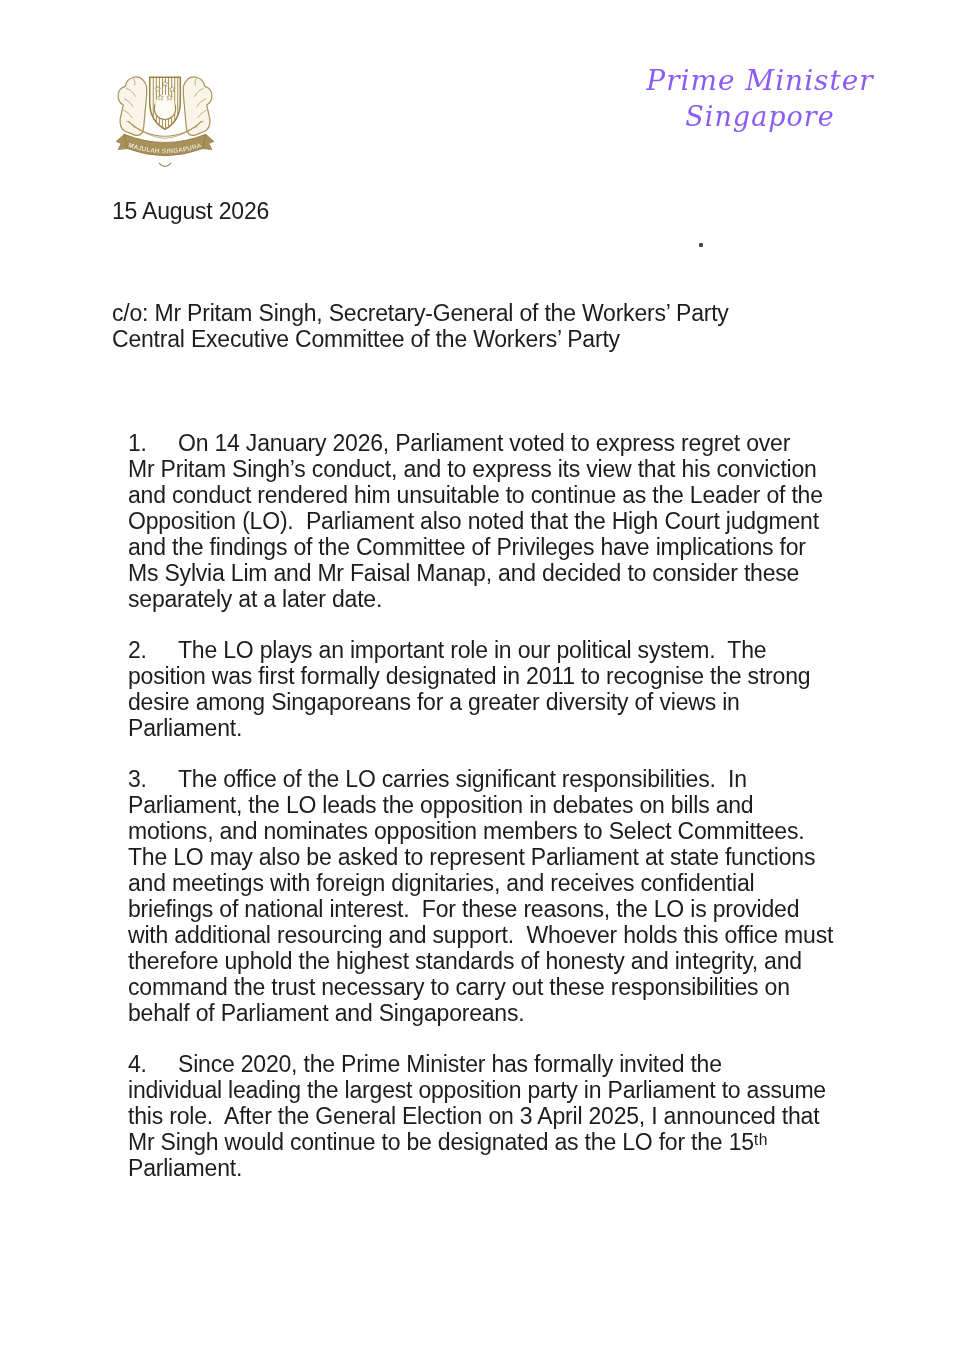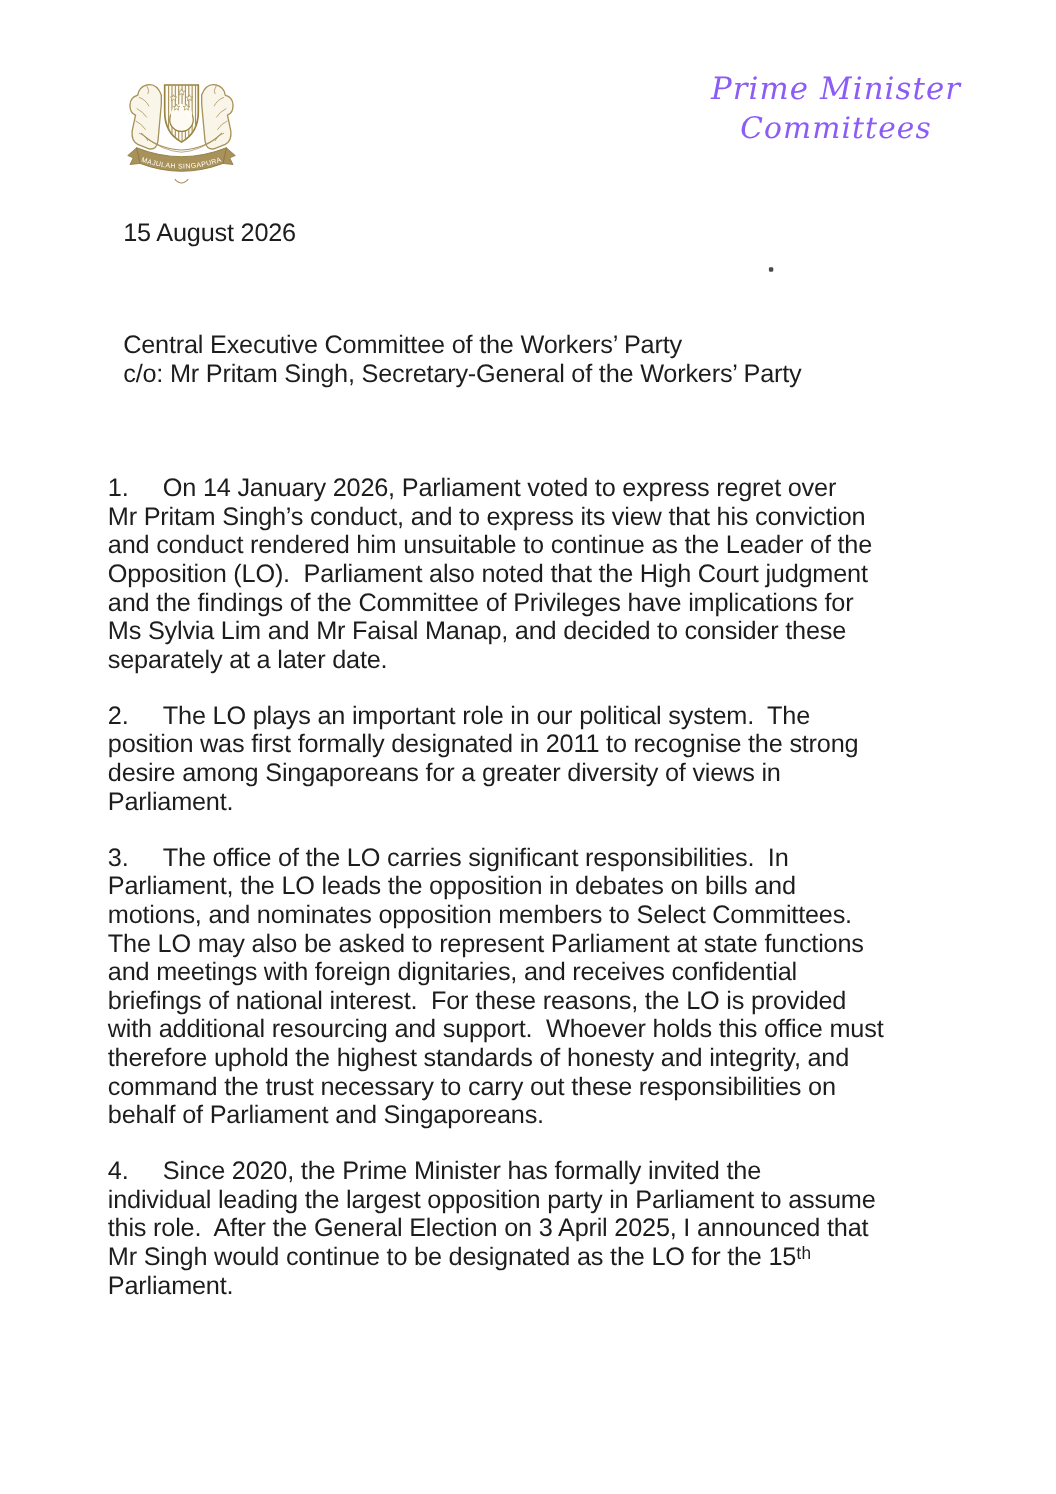--- a/index.html
+++ b/index.html
@@ -55,21 +55,21 @@
   .recipient-block {
     position: absolute;
     left: 112px;
     top: 300px;
     font-size: 23px;
     letter-spacing: -0.2px;
     line-height: 26px;
   }
   .letter-body {
     position: absolute;
-    left: 98px;
+    left: 128px;
     top: 430px;
     width: 800px;
     font-size: 23px;
     letter-spacing: -0.2px;
     line-height: 26px;
   }
   .paragraph { margin: 0 0 25px 0; }
   .para-num {
     display: inline-block;
     width: 50px;
@@ -149,30 +149,30 @@
       <path d="M90,69 L98,76 L93,78 L96,84 L87,83 Z" fill="#a8925a" stroke="#8d7a40" stroke-width="0.7"></path>
       <path d="M10,69 Q50,85 90,69 L87,83 Q50,97 13,83 Z" fill="#a8925a" stroke="#8d7a40" stroke-width="0.8"></path>
       <text font-family="Liberation Sans, DejaVu Sans, sans-serif" font-size="6.2" fill="#ffffff" letter-spacing="0.4">
         <textPath href="#mottoPath" startOffset="50%" text-anchor="middle">MAJULAH SINGAPURA</textPath>
       </text>
     </g>
   </svg>
 
   <div class="office-block">
     <div class="office-line1">Prime Minister</div>
-    <div class="office-line2">Committees</div>
+    <div class="office-line2">Singapore</div>
   </div>
 
   <div class="date-line">15 August 2026</div>
 
   <div class="scan-speck"></div>
 
   <div class="recipient-block">
+    <div>c/o: Mr Pritam Singh, Secretary-General of the Workers’ Party</div>
     <div>Central Executive Committee of the Workers’ Party</div>
-    <div>c/o: Mr Pritam Singh, Secretary-General of the Workers’ Party</div>
   </div>
 
   <div class="letter-body">
       <div class="paragraph"><span class="para-num">1.</span><span class="para-text">On 14 January 2026, Parliament voted to express regret over
 Mr Pritam Singh’s conduct, and to express its view that his conviction
 and conduct rendered him unsuitable to continue as the Leader of the
 Opposition (LO).  Parliament also noted that the High Court judgment
 and the findings of the Committee of Privileges have implications for
 Ms Sylvia Lim and Mr Faisal Manap, and decided to consider these
 separately at a later date.</span></div>

